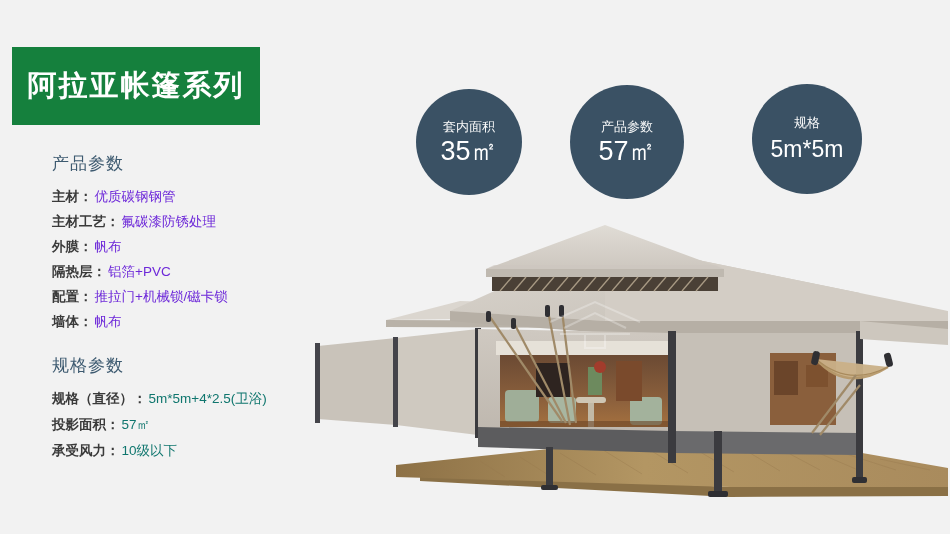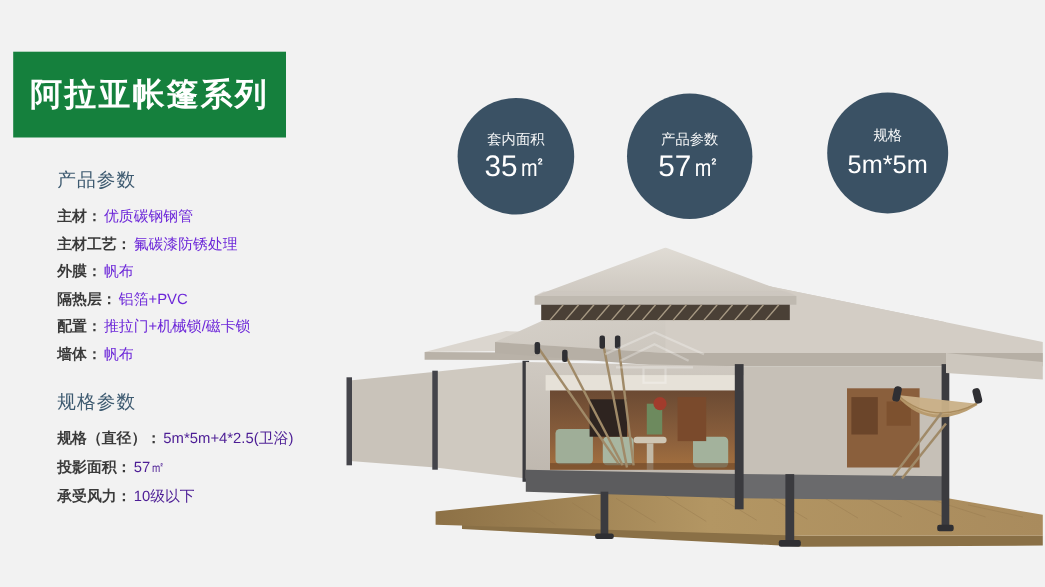--- a/index.html
+++ b/index.html
@@ -37,21 +37,21 @@
     margin-bottom: 9px;
   }
   .param-row {
     font-size: 13.5px;
     line-height: 25px;
     white-space: nowrap;
     color: #555;
   }
   .param-row .k { font-weight: bold; color: #3a3a3a; }
   .param-row .v { color: #6d28d9; margin-left: 2px; }
-  .spec .param-row .v { color: #4c1d95; margin-top: 44px; }
+  .spec .param-row .v { color: #0f766e; margin-top: 44px; }
   .spec-heading { margin-top: 20px; }
   .spec .param-row { line-height: 26px; font-size: 13.5px; }
 
   
   .badge {
     position: absolute;
     border-radius: 50%;
     background: #3a5164;
     display: flex; flex-direction: column;
     align-items: center; justify-content: center;

